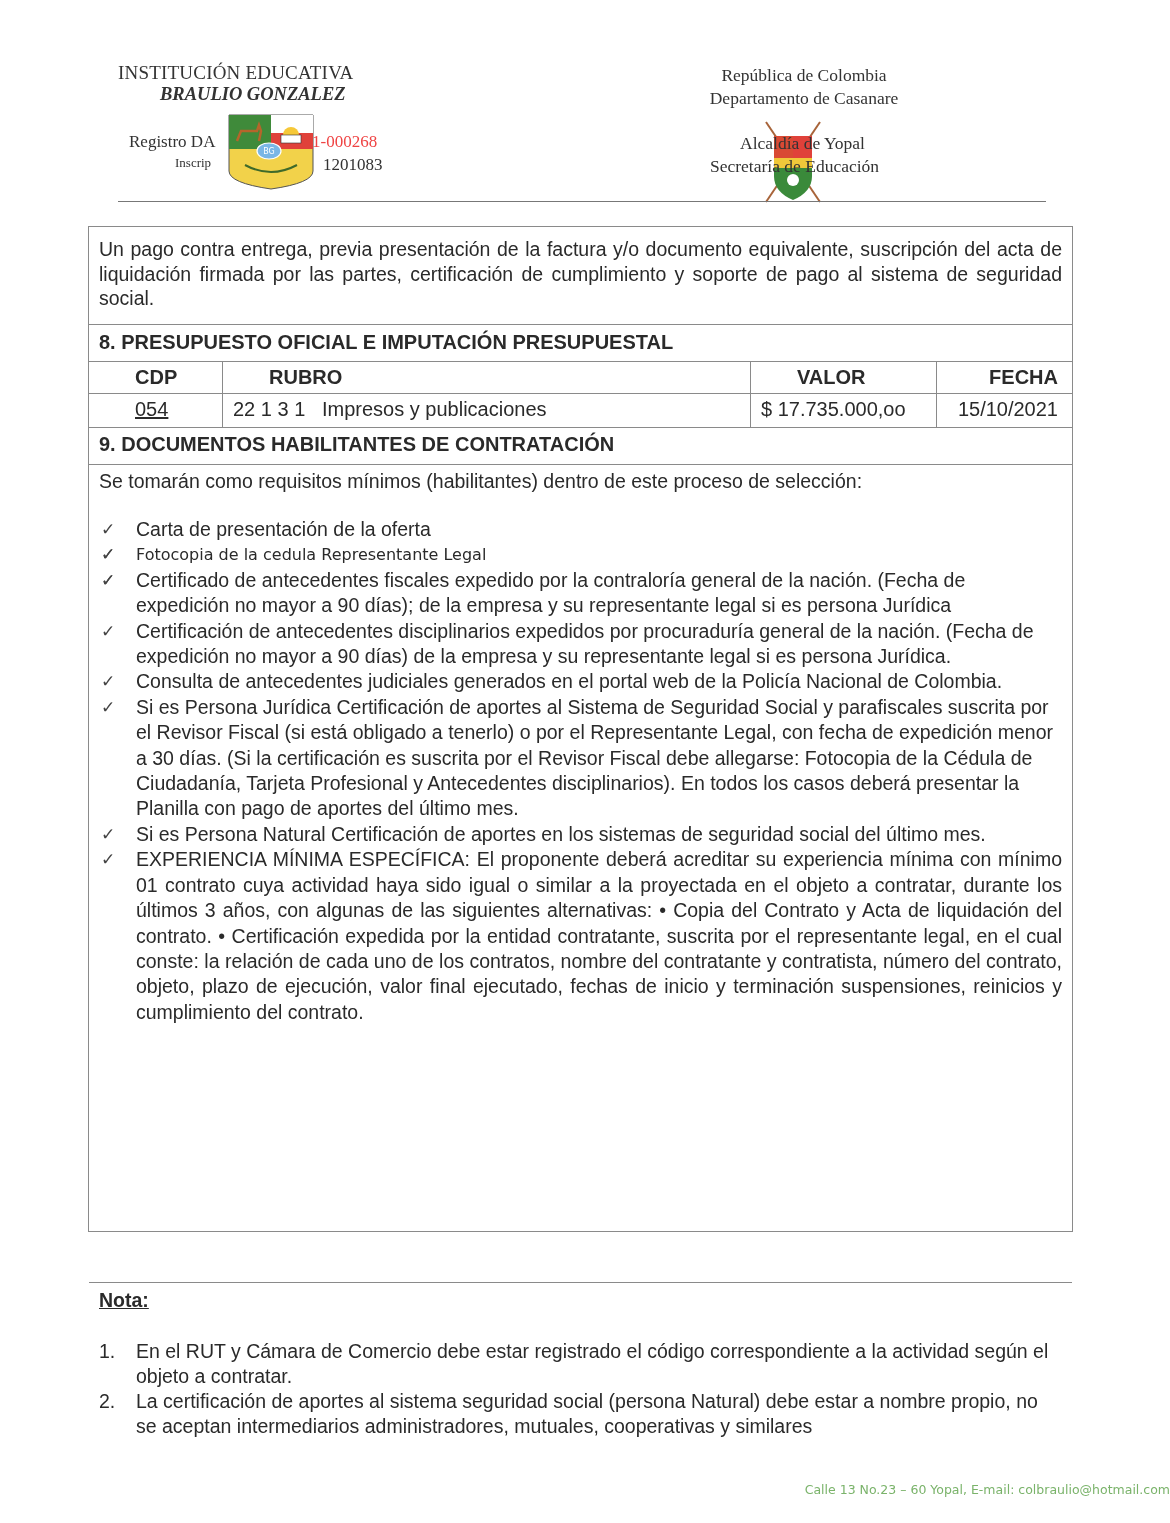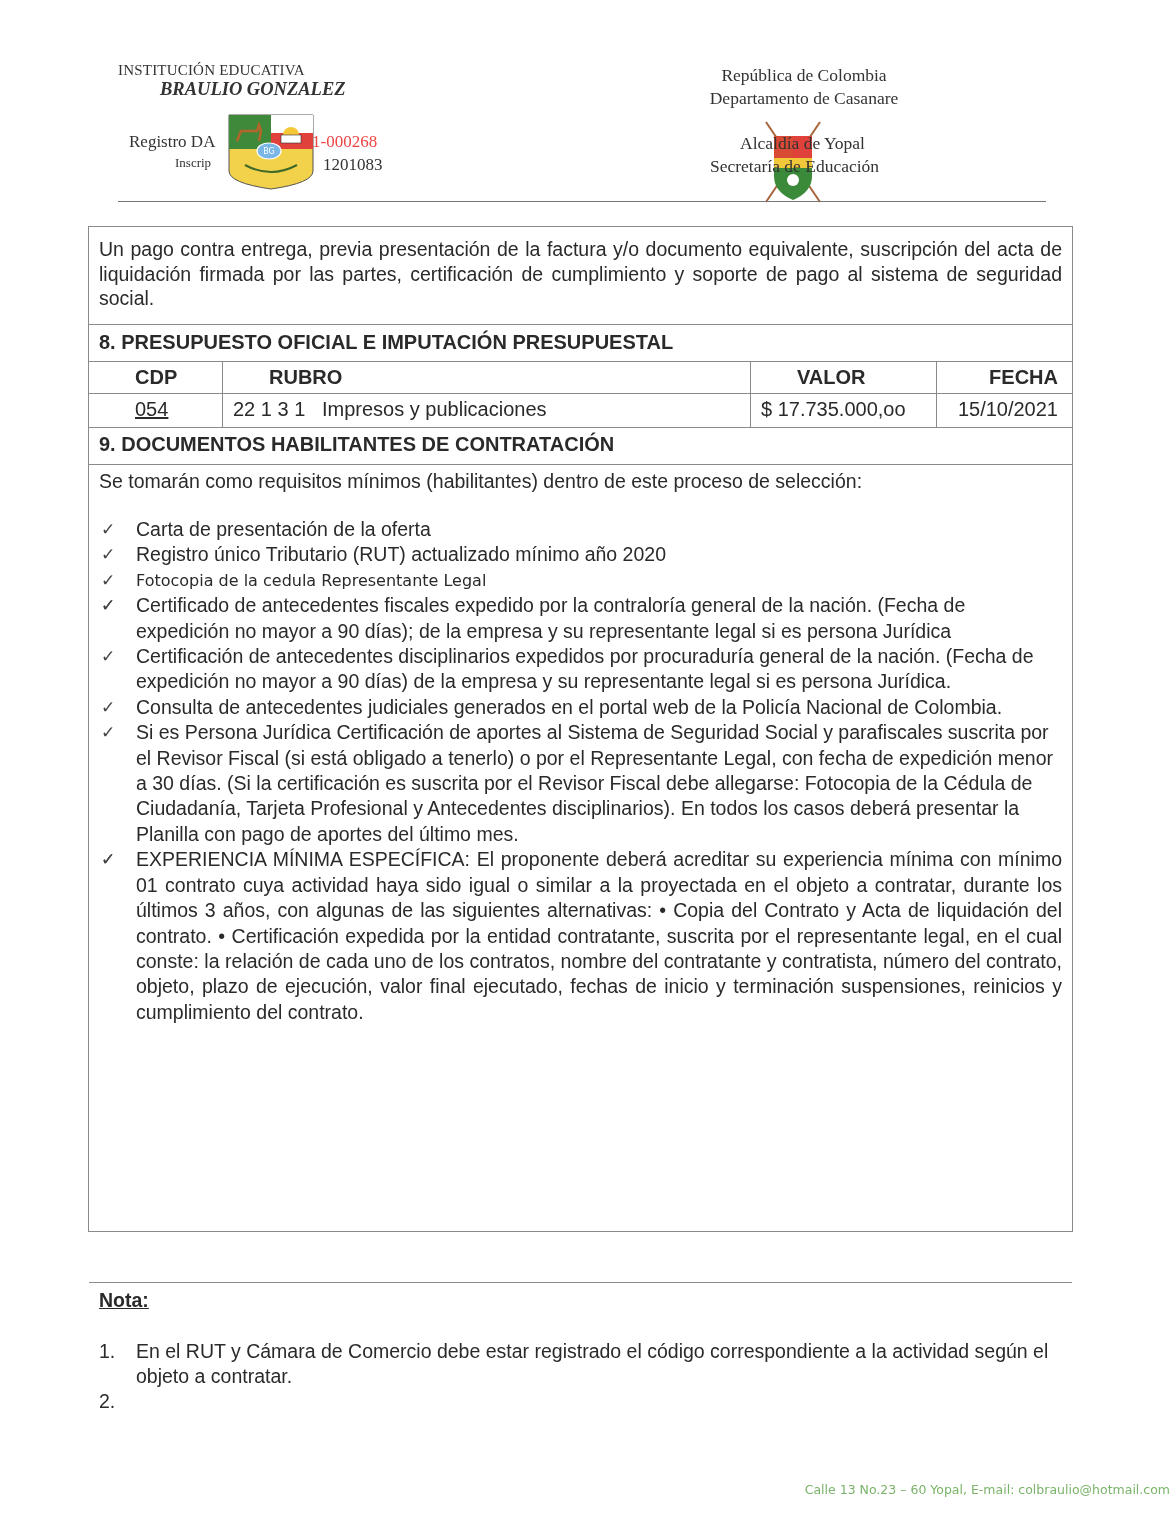--- a/index.html
+++ b/index.html
@@ -1,20 +1,20 @@
 <!DOCTYPE html>
 <html><head>
 <meta charset="utf-8">
 <style>
   html, body { margin: 0; padding: 0; background: #ffffff; }
   body { width: 1170px; height: 1523px; position: relative; overflow: hidden; color: #2a2a2a; font-family: "Liberation Sans", sans-serif; }
 
   
   .hdr-left { position: absolute; left: 118px; top: 62px; width: 300px; }
-  .hdr-left .l1 { font-family: "Liberation Serif", serif; font-size: 15px; color: #333; letter-spacing: 0.2px; }
+  .hdr-left .l1 { font-family: "Liberation Serif", serif; font-size: 19px; color: #333; letter-spacing: 0.2px; }
   .hdr-left .l2 { font-family: "Liberation Serif", serif; font-size: 18.5px; font-weight: bold; font-style: italic; color: #333; margin-left: 42px; margin-top: 0px; }
   .reg1 { position: absolute; left: 129px; top: 132px; font-family: "Liberation Serif", serif; font-size: 17px; color: #333; }
   .reg2 { position: absolute; left: 312px; top: 132px; font-family: "Liberation Serif", serif; font-size: 17px; color: #ef4444; }
   .ins1 { position: absolute; left: 175px; top: 155px; font-family: "Liberation Serif", serif; font-size: 13px; color: #333; }
   .ins2 { position: absolute; left: 323px; top: 155px; font-family: "Liberation Serif", serif; font-size: 17px; color: #333; }
   .shield-l { position: absolute; left: 227px; top: 113px; width: 88px; height: 78px; }
 
   .hdr-right { position: absolute; left: 684px; top: 64px; width: 240px; text-align: center; font-family: "Liberation Serif", serif; font-size: 17.5px; color: #333; line-height: 23px; }
   .alc { position: absolute; left: 740px; top: 133px; font-family: "Liberation Serif", serif; font-size: 17.5px; color: #333; }
   .sec { position: absolute; left: 710px; top: 156px; font-family: "Liberation Serif", serif; font-size: 17.5px; color: #333; }
@@ -117,32 +117,32 @@
   <div class="row" style="top:201px; height:37px;">
     <div class="sect-title" style="position:absolute; left:10px; top:5px;">9.  DOCUMENTOS HABILITANTES DE CONTRATACIÓN</div>
   </div>
 
   <div class="row" style="top:238px; height:818px;">
     <div class="p" style="position:absolute; left:10px; top:4px;">Se tomarán como requisitos mínimos (habilitantes) dentro de este proceso de selección:</div>
   </div>
 
   <ul class="checklist">
     <li><span class="ck">✓</span><span>Carta de presentación de la oferta</span></li>
-    <li><span class="ck">✓</span><span>Registro único Tributario (RUT) actualizado mínimo año 2020</span></li>
+    <li><span class="ck">✓</span></li>
     <li class="small"><span class="ck">✓</span><span>Fotocopia de la cedula Representante Legal</span></li>
     <li><span class="ck">✓</span></li>
     <li><span class="ck">✓</span><span>Certificado de antecedentes fiscales expedido por la contraloría general de la nación. (Fecha de expedición no mayor a 90 días); de la empresa y su representante legal si es persona Jurídica</span></li>
     <li><span class="ck">✓</span><span>Certificación de antecedentes disciplinarios expedidos por procuraduría general de la nación. (Fecha de expedición no mayor a 90 días) de la empresa y su representante legal si es persona Jurídica.</span></li>
     <li><span class="ck">✓</span><span>Consulta de antecedentes judiciales generados en el portal web de la Policía Nacional de Colombia.</span></li>
     <li><span class="ck">✓</span><span>Si es Persona Jurídica Certificación de aportes al Sistema de Seguridad Social y parafiscales suscrita por el Revisor Fiscal (si está obligado a tenerlo) o por el Representante Legal, con fecha de expedición menor a 30 días. (Si la certificación es suscrita por el Revisor Fiscal debe allegarse: Fotocopia de la Cédula de Ciudadanía, Tarjeta Profesional y Antecedentes disciplinarios). En todos los casos deberá presentar la Planilla con pago de aportes del último mes.</span></li>
-    <li><span class="ck">✓</span></li>
+    <li><span class="ck">✓</span><span>Si es Persona Natural Certificación de aportes en los sistemas de seguridad social del último mes.</span></li>
     <li class="justify"><span class="ck">✓</span><span>EXPERIENCIA MÍNIMA ESPECÍFICA: El proponente deberá acreditar su experiencia mínima con mínimo 01 contrato cuya actividad haya sido igual o similar a la proyectada en el objeto a contratar, durante los últimos 3 años, con algunas de las siguientes alternativas: • Copia del Contrato y Acta de liquidación del contrato. • Certificación expedida por la entidad contratante, suscrita por el representante legal, en el cual conste: la relación de cada uno de los contratos, nombre del contratante y contratista, número del contrato, objeto, plazo de ejecución, valor final ejecutado, fechas de inicio y terminación suspensiones, reinicios y cumplimiento del contrato.</span></li>
   </ul>
 
   <div style="position:absolute; left:10px; top:1062px; font-weight:bold; font-size:19.5px; text-decoration:underline;">Nota:</div>
 
   <ul class="notes">
     <li><span class="num">1.</span><span>En el RUT y Cámara de Comercio debe estar registrado el código correspondiente a la actividad según el objeto a contratar.</span></li>
-    <li><span class="num">2.</span></li>
+    <li><span class="num">2.</span><span>La certificación de aportes al sistema seguridad social (persona Natural) debe estar a nombre propio, no se aceptan intermediarios administradores, mutuales, cooperativas y similares</span></li>
   </ul>
 </div>
 
 <div class="footer">Calle 13 No.23 – 60  Yopal, E-mail: colbraulio@hotmail.com</div>
 
 </body></html>

